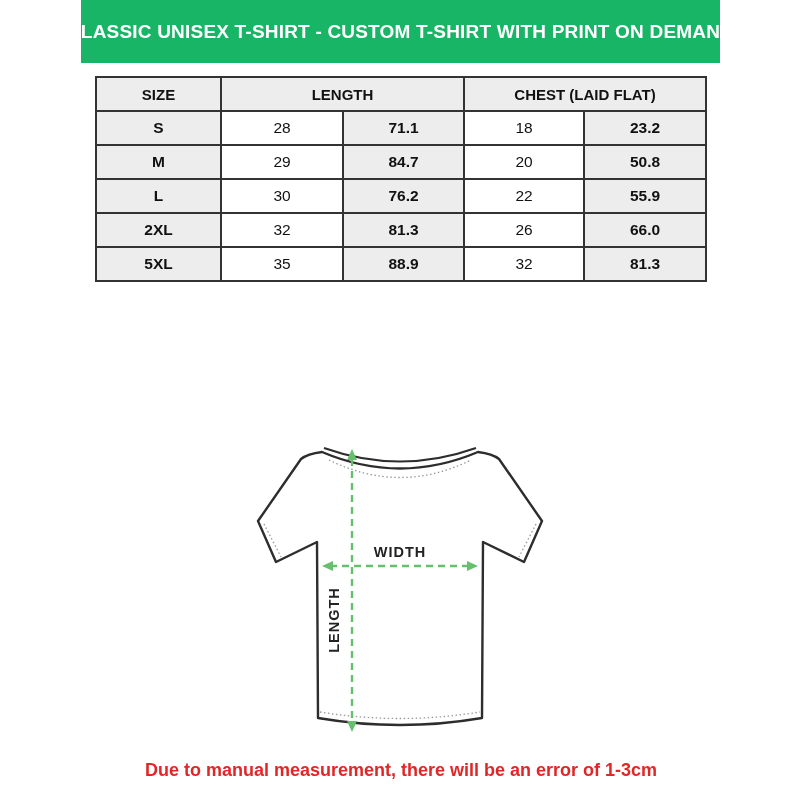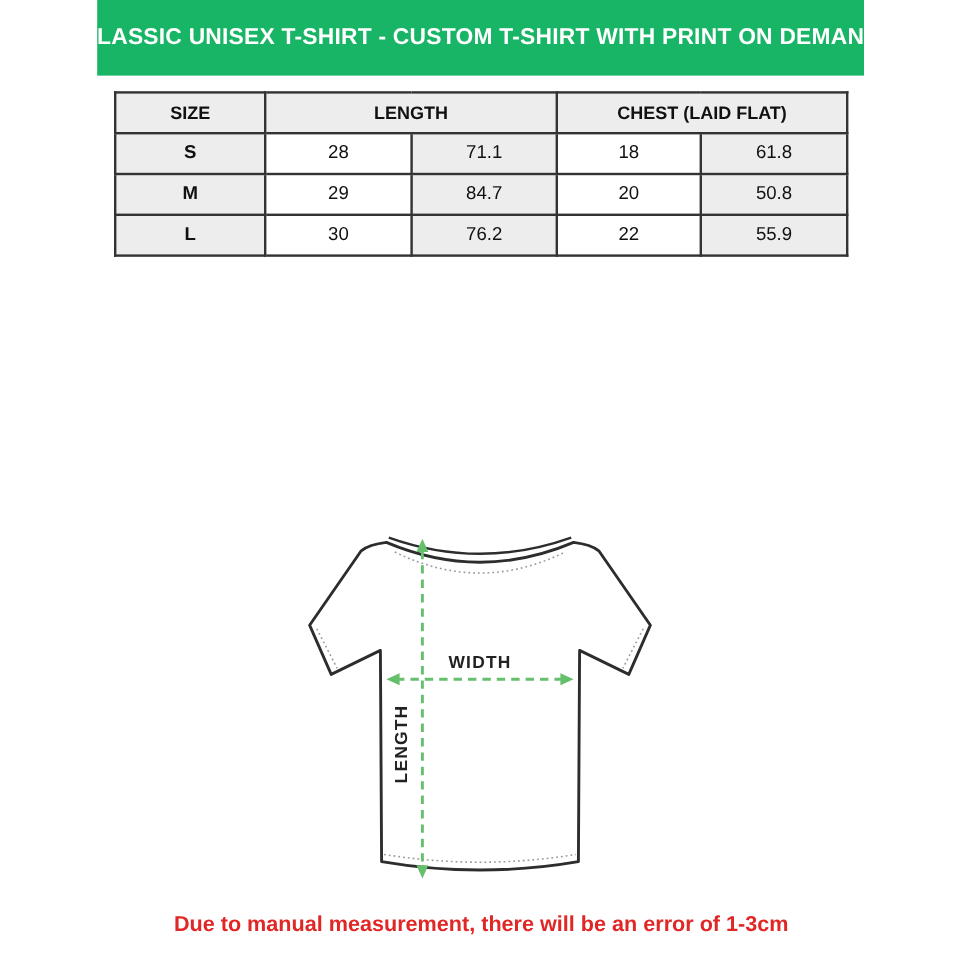--- a/index.html
+++ b/index.html
@@ -23,21 +23,21 @@
     position:absolute;left:95px;top:76px;width:610px;
     border-collapse:collapse;table-layout:fixed;
   }
   .size-chart th,.size-chart td{
     border:2px solid #333333;height:32px;text-align:center;vertical-align:middle;
     font-size:15.5px;color:#111111;padding:0;
   }
   .size-chart th{background:#ededed;font-weight:bold;font-size:15px;}
   .size-chart td.c-size{background:#ededed;font-weight:bold;}
   .size-chart td.c-in{background:#ffffff;font-weight:normal;}
-  .size-chart td.c-cm{background:#ededed;font-weight:normal;}
+  .size-chart td.c-cm{background:#ededed;font-weight:bold;}
 
   
   .diagram{position:absolute;left:250px;top:433px;width:300px;height:312px;}
 
   
   .footer-note{
     position:absolute;left:1px;top:760px;width:800px;text-align:center;
     font-weight:bold;font-size:18px;color:#e12726;
   }
 </style>
@@ -62,35 +62,49 @@
       <th colspan="2">LENGTH</th>
       <th colspan="2">CHEST (LAID FLAT)</th>
     </tr>
   </thead>
   <tbody>
     <tr>
       <td class="c-size">S</td>
       <td class="c-in">28</td>
       <td class="c-cm">71.1</td>
       <td class="c-in">18</td>
-      <td class="c-cm">61.8</td>
+      <td class="c-cm">23.2</td>
     </tr>
     <tr>
       <td class="c-size">M</td>
       <td class="c-in">29</td>
       <td class="c-cm">84.7</td>
       <td class="c-in">20</td>
       <td class="c-cm">50.8</td>
     </tr>
     <tr>
       <td class="c-size">L</td>
       <td class="c-in">30</td>
       <td class="c-cm">76.2</td>
       <td class="c-in">22</td>
       <td class="c-cm">55.9</td>
+    </tr>
+    <tr>
+      <td class="c-size">2XL</td>
+      <td class="c-in">32</td>
+      <td class="c-cm">81.3</td>
+      <td class="c-in">26</td>
+      <td class="c-cm">66.0</td>
+    </tr>
+    <tr>
+      <td class="c-size">5XL</td>
+      <td class="c-in">35</td>
+      <td class="c-cm">88.9</td>
+      <td class="c-in">32</td>
+      <td class="c-cm">81.3</td>
     </tr>
   </tbody>
 </table>
 
 <svg class="diagram" viewBox="0 0 300 312">
 
   <path d="M72,19 C64,20 56,22 51,26 L8,88 L26,129 L67,109 L68,285 Q150,299 232,285 L233,109 L274,129 L292,88 L249,26 C244,22 236,20 228,19 Q150,52 72,19 Z" fill="#ffffff" stroke="#2d2d2d" stroke-width="2.4" stroke-linejoin="round"></path>
 
   <path d="M74,15 Q150,42 226,15" fill="none" stroke="#2d2d2d" stroke-width="2"></path>
   <path d="M79,27 Q150,62 221,27" fill="none" stroke="#999999" stroke-width="1.3" stroke-dasharray="1.5,2.5"></path>

